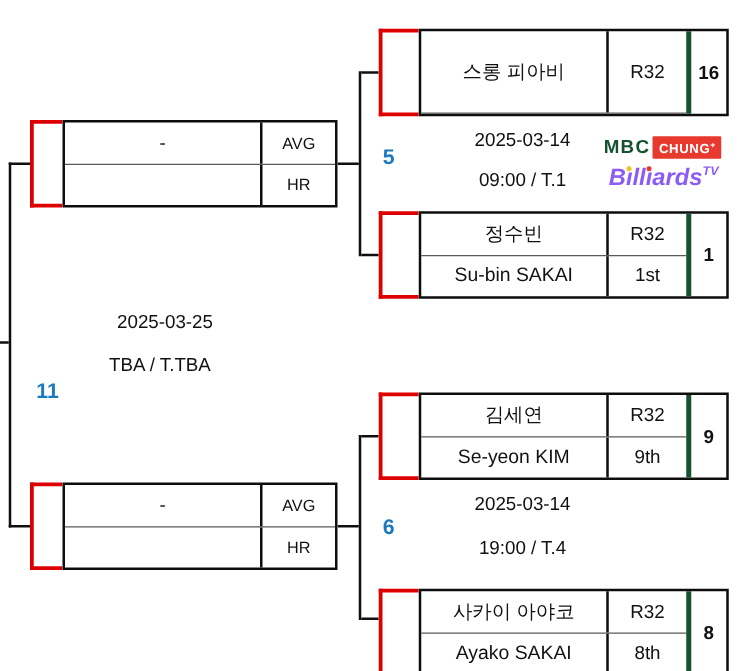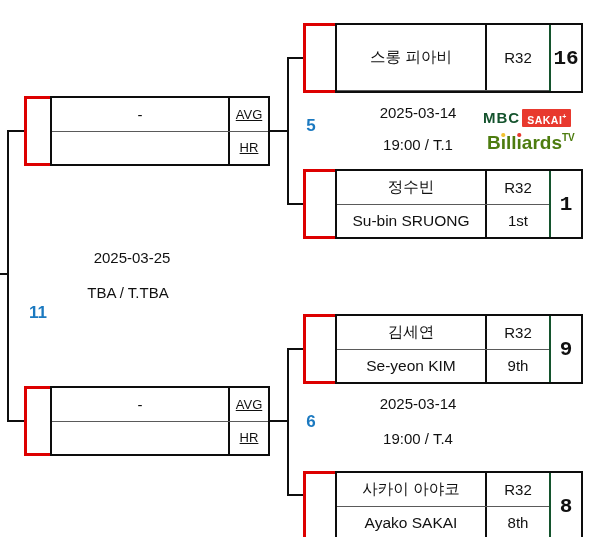--- a/index.html
+++ b/index.html
@@ -28,51 +28,51 @@
     border:2px solid #0d0d0d;
     z-index:2;
   }
   .mrows { flex:1; display:flex; flex-direction:column; }
   .mrow { flex:1; display:flex; align-items:stretch; }
   .mrow.r1 { border-bottom:1px solid #5a5a5a; }
   .cell { display:flex; align-items:center; justify-content:center; font-size:15.5px; }
   .cell.name { flex:1; }
   .cell.round { width:64px; border-left:2px solid #0d0d0d; font-size:15px; }
   .mseed {
-    width:32px; border-left:2px solid #14532d;
+    width:32px; border-left:4px solid #14532d;
     display:flex; align-items:center; justify-content:center;
-    font-size:21px; font-weight:600;font-family:Liberation Mono, monospace;
+    font-size:15px; font-weight:600;
   }
 
   
   .qual-box { position:absolute; width:246px; height:70px; }
   .qual-box .red-tab { width:26px; }
   .qtable {
     position:absolute; left:26px; right:0; top:0; bottom:0;
     display:flex; background:#fff; border:2px solid #0d0d0d; z-index:2;
   }
   .qrows { flex:1; display:flex; flex-direction:column; }
   .qrow { flex:1; display:flex; align-items:stretch; }
   .qrow.r1 { border-bottom:1px solid #5a5a5a; }
   .qname { flex:1; display:flex; align-items:center; justify-content:center; font-size:15px; }
-  .qstat { width:40px; border-left:2px solid #0d0d0d; display:flex; align-items:center; justify-content:center; font-size:13px;text-decoration:underline; }
+  .qstat { width:60px; border-left:2px solid #0d0d0d; display:flex; align-items:center; justify-content:center; font-size:13px; }
 
   
   .txt { position:absolute; line-height:20px; font-size:15px; text-align:center; white-space:nowrap; }
   .mnum { position:absolute; line-height:20px; font-size:17px; font-weight:bold; color:#1b79c0; text-align:center; }
 
   
   .mbc-logo { position:absolute; display:flex; align-items:center; gap:2px; }
   .mbc-text { font-size:15px; font-weight:bold; color:#14532d; letter-spacing:1px; line-height:16px; }
   .sports-badge {
     background:#e8392e; color:#fff; font-size:10.5px; font-weight:bold;
     padding:1.5px 4px 1.5px 5px; letter-spacing:.5px; border-radius:1px; line-height:12px;
   }
   .sports-badge sup { font-size:7px; }
-  .billiards-logo { position:absolute; font-size:19px; font-weight:bold; color:#4d7c0f; letter-spacing:0; line-height:22px; }
+  .billiards-logo { position:absolute; font-size:19px; font-weight:bold; color:#8b5cf6; letter-spacing:0; line-height:22px;font-style:italic; }
   .bil-i { position:relative; }
   .bil-i::after {
     content:""; position:absolute; width:3.5px; height:3.5px; border-radius:50%;
     top:1px; left:50%; transform:translateX(-50%);
   }
   .bil-i.yel::after { background:#f2c230; }
   .bil-i.rd::after  { background:#e8392e; }
   .tv-sup { font-size:10px; font-weight:bold; vertical-align:8px; letter-spacing:0; }
 </style>
 </head>
@@ -101,38 +101,38 @@
           <div class="cell name">스롱 피아비</div>
           <div class="cell round">R32</div>
         </div>
       </div>
       <div class="mseed">16</div>
     </div>
   </div>
 
   <div class="mnum" style="left:300px; top:116px; width:22px;">5</div>
   <div class="txt" style="left:318px; top:103px; width:200px;">2025-03-14</div>
-  <div class="txt" style="left:318px; top:135px; width:200px;">19:00 /  T.1</div>
+  <div class="txt" style="left:318px; top:135px; width:200px;">09:00 /  T.1</div>
 
   <div class="mbc-logo" style="left:483px; top:109px;">
     <span class="mbc-text">MBC</span>
-    <span class="sports-badge"><span>SAKAI</span><sup>+</sup></span>
+    <span class="sports-badge"><span>CHUNG</span><sup>+</sup></span>
   </div>
   <div class="billiards-logo" style="left:487px; top:127px;"><span>B</span><span class="bil-i yel">ı</span><span>ll</span><span class="bil-i rd">ı</span><span>ards</span><span class="tv-sup">TV</span></div>
 
   <div class="match-box" style="left:303px; top:169px;">
     <div class="red-tab"></div>
     <div class="mtable">
       <div class="mrows">
         <div class="mrow r1">
           <div class="cell name">정수빈</div>
           <div class="cell round">R32</div>
         </div>
         <div class="mrow">
-          <div class="cell name">Su-bin SRUONG</div>
+          <div class="cell name">Su-bin SAKAI</div>
           <div class="cell round">1st</div>
         </div>
       </div>
       <div class="mseed">1</div>
     </div>
   </div>
 
   <div class="qual-box" style="left:24px; top:96px;">
     <div class="red-tab"></div>
     <div class="qtable">

